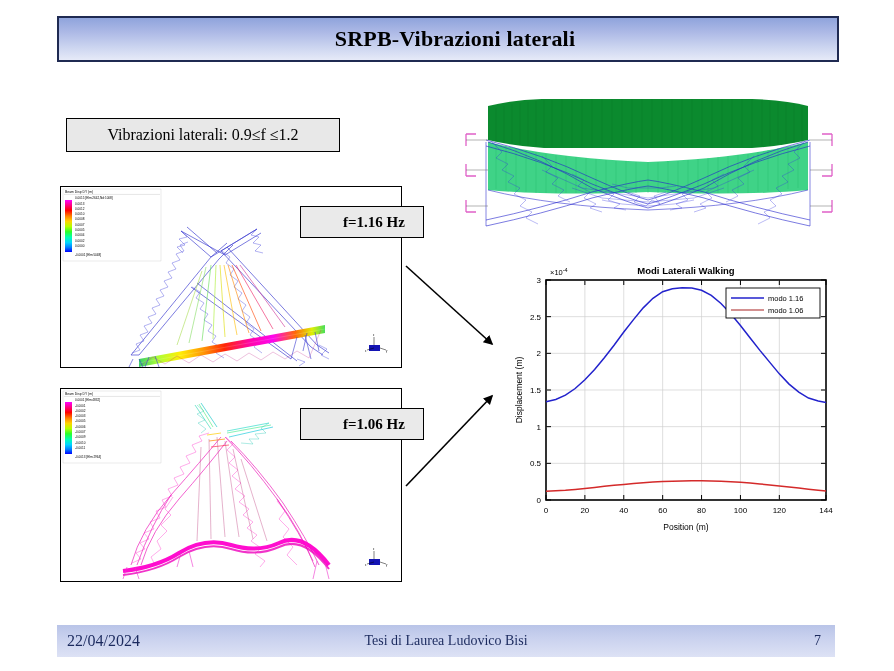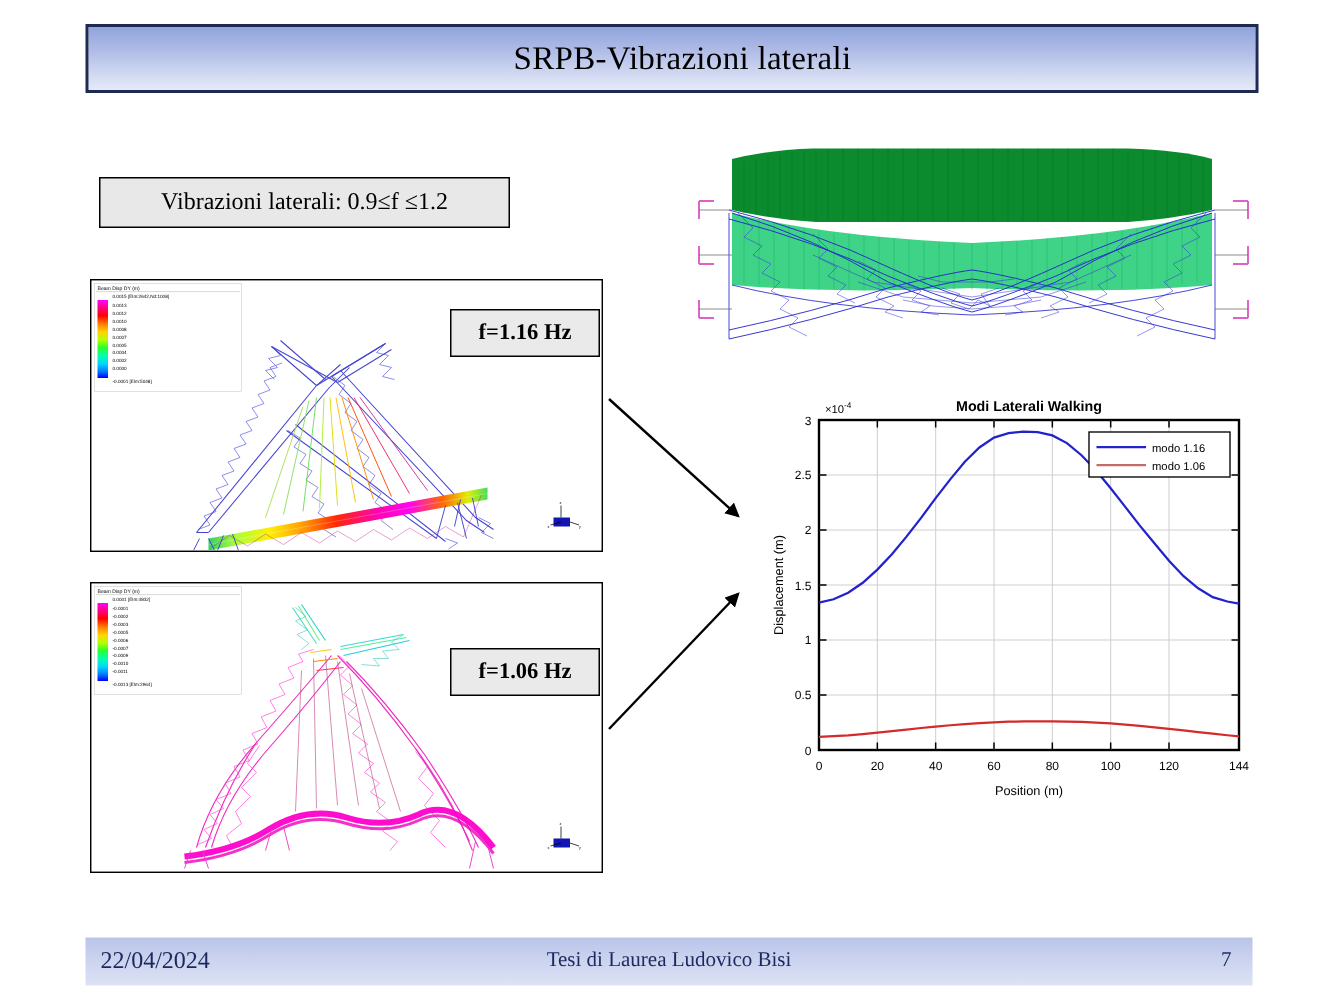--- a/index.html
+++ b/index.html
@@ -15,45 +15,45 @@
 
   
   .title-box{
     position:absolute;left:57px;top:16px;width:778px;height:42px;
     border:2px solid #1f2a52;
     background:linear-gradient(to bottom,#8fa4dc 0%,#aebae6 35%,#ccd5f0 70%,#e6eaf8 100%);
     display:flex;align-items:center;justify-content:center;
   }
   .title-text{
     font-family:"Liberation Serif", serif;
-    font-weight:normal;font-size:22px;color:#000;letter-spacing:.2px;margin-left:14px;
+    font-weight:bold;font-size:22px;color:#000;letter-spacing:.2px;margin-left:14px;
   }
 
   
   .range-box{
     position:absolute;left:66px;top:118px;width:272px;height:32px;
     border:1.5px solid #000;background:#e8e8e8;
     display:flex;align-items:center;justify-content:center;
   }
   .range-text{font-size:16px;color:#000;font-family:"Liberation Serif",serif;}
 
   
   .fem-panel{
     position:absolute;border:1.5px solid #000;background:#fff;overflow:hidden;
   }
   #fem1{left:60px;top:186px;width:340px;height:180px;}
   #fem2{left:60px;top:388px;width:340px;height:192px;}
 
   .fbox{
     position:absolute;border:1.5px solid #000;background:#eaeaea;
     display:flex;align-items:center;justify-content:center;
-    font-family:"Liberation Serif",serif;font-weight:bold;font-size:15px;color:#000;
+    font-family:"Liberation Serif",serif;font-weight:bold;font-size:15px;color:#000;padding-left:24px;
   }
   #fbox1{left:300px;top:206px;width:98px;height:30px;}
-  #fbox2{left:300px;top:408px;width:98px;height:30px;margin-top:24px;}
+  #fbox2{left:300px;top:408px;width:98px;height:30px;}
 
   
   #bridgeplan{position:absolute;left:452px;top:88px;width:394px;height:162px;}
 
   
   #arrows{position:absolute;left:400px;top:248px;width:120px;height:252px;}
 
   
   #chart{position:absolute;left:508px;top:258px;width:332px;height:288px;}
 

